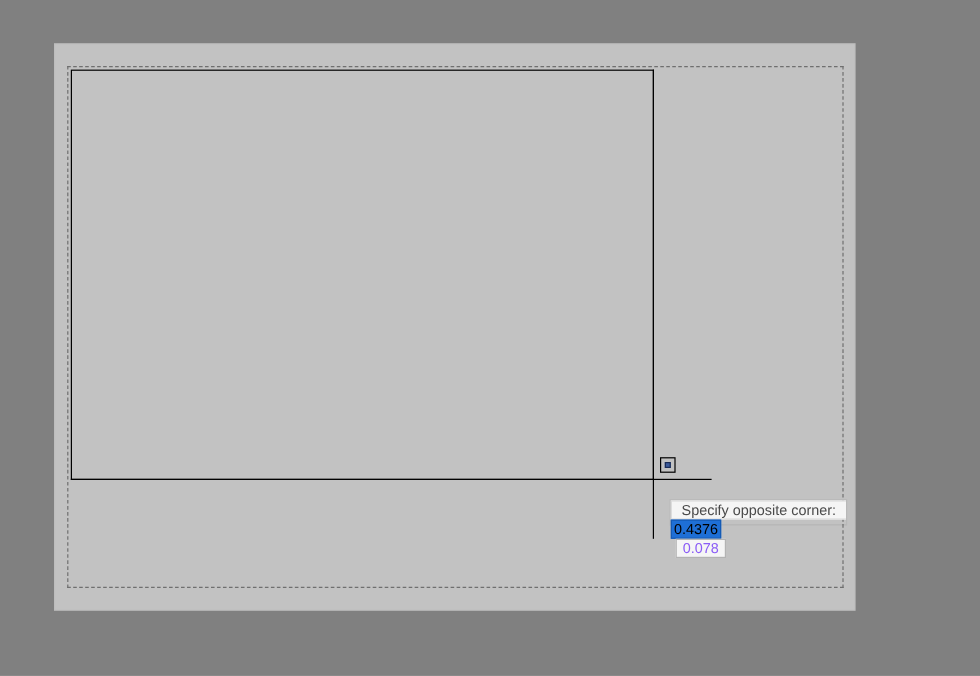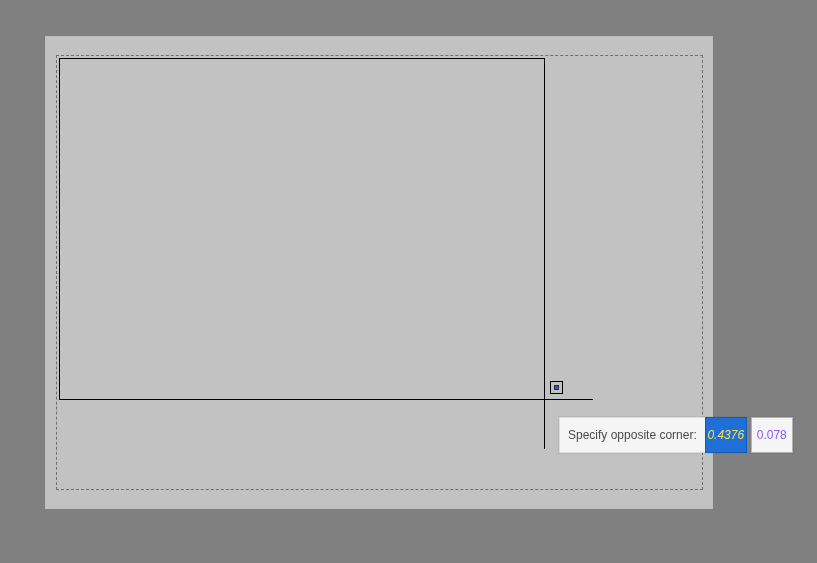--- a/index.html
+++ b/index.html
@@ -85,23 +85,23 @@
     background: #3b5a9a;
     border: 1px solid #1a2c57;
     box-sizing: border-box;
   }
 
   
   .prompt {
     position: absolute;
     left: 559px;
     top: 417px;
-    height: 36px;
+    height: 20px;
     display: flex;
-    flex-direction: row;
+    flex-direction: column;
     align-items: stretch;
     box-shadow: 0 0 0 1px rgba(0,0,0,0.05);
   }
   .prompt-label {
     background: #f5f5f5;
     color: #4a4a4a;
     padding: 0 8px;
     display: flex;
     align-items: center;
     border: 1px solid #dcdcdc;
@@ -112,23 +112,22 @@
     width: 36px;
     border: 1px solid #b3b3b3;
     display: flex;
     align-items: center;
     justify-content: center;
     padding: 0 2px;
     margin-left: 4px;
   }
   .prompt-input.active {
     background: #1e6fd6;
-    color: #fde047;
+    color: #000000;
     border-color: #155bb5;
-    font-style: italic;
   }
   .prompt-input.inactive {
     background: #f5f5f5;
     color: #8b5cf6;
   }
   .prompt-label + .prompt-input.active {
     margin-left: 0;
   }
 </style>
 </head>

